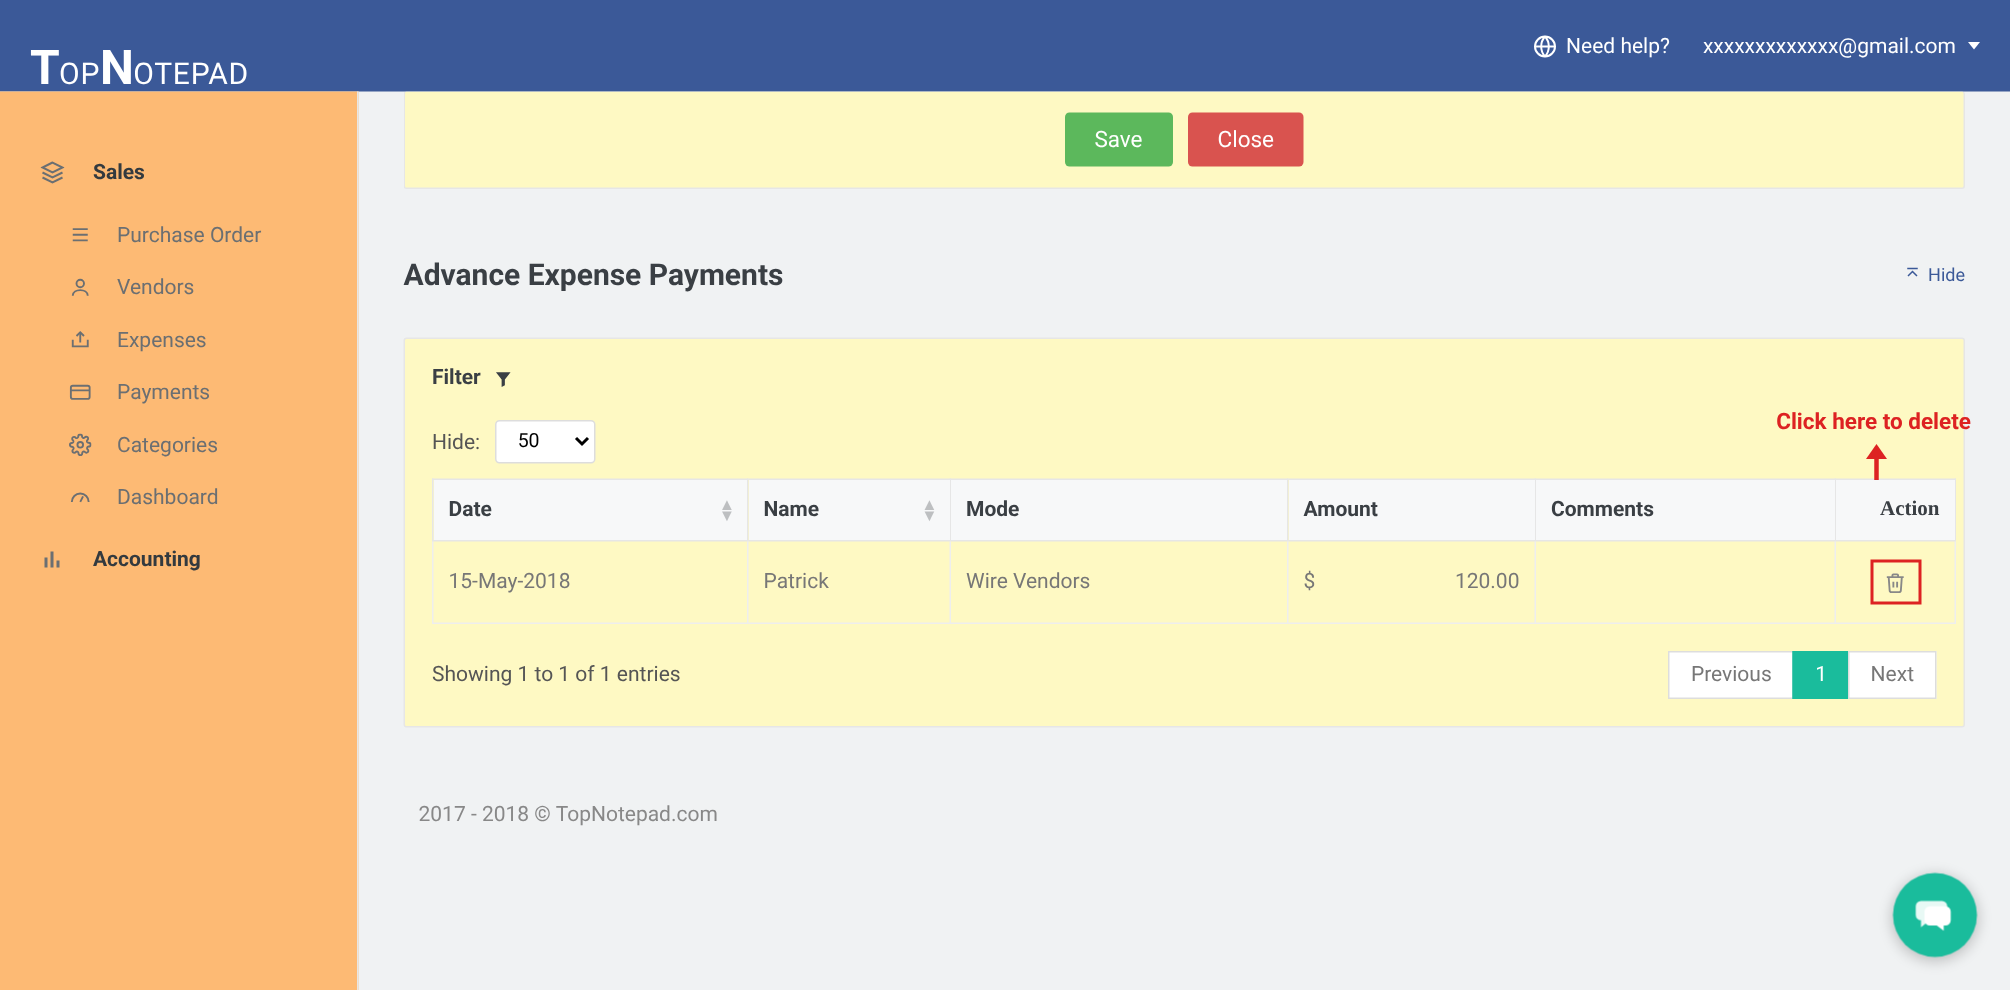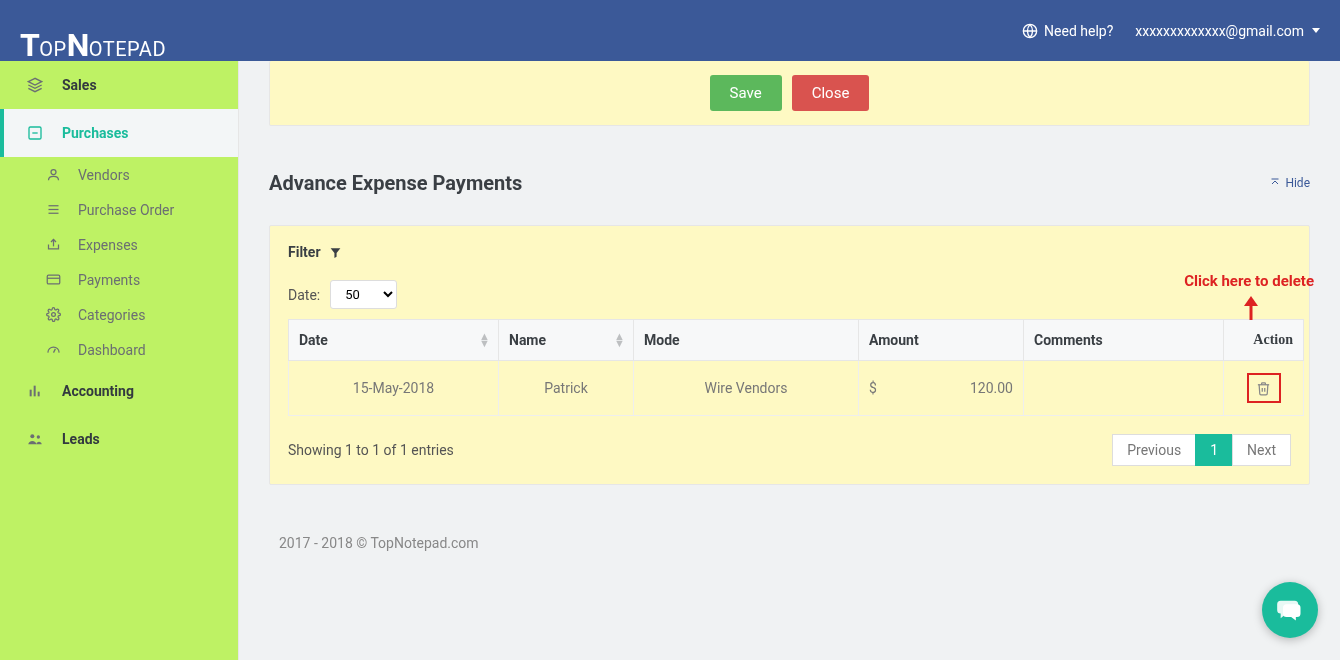--- a/index.html
+++ b/index.html
@@ -39,22 +39,23 @@
     border-left: 4px solid transparent;
     border-right: 4px solid transparent;
     border-top: 5px solid #fff;
     margin-left: 4px;
   }
 
   
   .wrap { display: flex; height: calc(660px - 61px); }
   .sidebar {
     width: 239px;
-    background: #bef264;
+    background: #fdba74;
     border-right: 1px solid #e6e6e6;
+    padding-top: 30px;
     position: relative;
   }
   .content {
     flex: 1;
     padding: 0 30px 30px 30px;
     overflow-y: auto;
     position: relative;
   }
 
   
@@ -149,21 +150,20 @@
     padding: 12px 10px;
     border: 1px solid #e6e6e6;
     position: relative;
     font-size: 14px;
   }
   table.data td {
     border: 1px solid #eee;
     padding: 12px 10px;
     font-size: 14px;
     color: #777;
-    text-align: center;
   }
   .sort-arrows {
     position: absolute;
     right: 8px;
     top: 50%;
     transform: translateY(-50%);
     opacity: 0.3;
     font-size: 11px;
     line-height: 7px;
   }
@@ -268,48 +268,39 @@
       <span class="nav-icon">
         <svg width="16" height="16" viewBox="0 0 24 24" fill="none" stroke="currentColor" stroke-width="2">
             <polygon points="12 2 2 7 12 12 22 7 12 2"></polygon>
             <polyline points="2 17 12 22 22 17"></polyline>
             <polyline points="2 12 12 17 22 12"></polyline>
           </svg>
       </span>
       <span>Sales</span>
     </div>
 
-    <div class="nav-item active">
-      <span class="nav-icon">
-        <svg width="16" height="16" viewBox="0 0 24 24" fill="none" stroke="currentColor" stroke-width="2">
-            <rect x="3" y="3" width="18" height="18" rx="2"></rect>
-            <line x1="8" y1="12" x2="16" y2="12"></line>
-          </svg>
-      </span>
-      <span>Purchases</span>
-    </div>
-
-    <div class="sub-item">
-      <span class="nav-icon">
-        <svg width="15" height="15" viewBox="0 0 24 24" fill="none" stroke="currentColor" stroke-width="2">
-            <circle cx="12" cy="8" r="4"></circle>
-            <path d="M4 21c0-4 4-6 8-6s8 2 8 6"></path>
-          </svg>
-      </span>
-      <span>Vendors</span>
-    </div>
+
     <div class="sub-item">
       <span class="nav-icon">
         <svg width="15" height="15" viewBox="0 0 24 24" fill="none" stroke="currentColor" stroke-width="2">
             <line x1="4" y1="6" x2="20" y2="6"></line>
             <line x1="4" y1="12" x2="20" y2="12"></line>
             <line x1="4" y1="18" x2="20" y2="18"></line>
           </svg>
       </span>
       <span>Purchase Order</span>
+    </div>
+    <div class="sub-item">
+      <span class="nav-icon">
+        <svg width="15" height="15" viewBox="0 0 24 24" fill="none" stroke="currentColor" stroke-width="2">
+            <circle cx="12" cy="8" r="4"></circle>
+            <path d="M4 21c0-4 4-6 8-6s8 2 8 6"></path>
+          </svg>
+      </span>
+      <span>Vendors</span>
     </div>
     <div class="sub-item">
       <span class="nav-icon">
         <svg width="15" height="15" viewBox="0 0 24 24" fill="none" stroke="currentColor" stroke-width="2">
             <path d="M4 12v7h16v-7"></path>
             <polyline points="8 8 12 4 16 8"></polyline>
             <line x1="12" y1="4" x2="12" y2="15"></line>
           </svg>
       </span>
       <span>Expenses</span>
@@ -344,31 +335,20 @@
 
     <div class="nav-item">
       <span class="nav-icon">
         <svg width="16" height="16" viewBox="0 0 24 24" fill="currentColor">
             <rect x="4" y="10" width="3" height="10"></rect>
             <rect x="10" y="4" width="3" height="16"></rect>
             <rect x="16" y="13" width="3" height="7"></rect>
           </svg>
       </span>
       <span>Accounting</span>
-    </div>
-    <div class="nav-item">
-      <span class="nav-icon">
-        <svg width="16" height="16" viewBox="0 0 24 24" fill="currentColor">
-            <circle cx="8" cy="8" r="3"></circle>
-            <circle cx="17" cy="9" r="2.5"></circle>
-            <path d="M2 20c0-3 3-5 6-5s6 2 6 5"></path>
-            <path d="M14 20c0-2.5 2-4 4-4s4 1.5 4 4"></path>
-          </svg>
-      </span>
-      <span>Leads</span>
     </div>
   </div>
 
   <div class="content">
 
     <div class="card btn-row-card">
       <button class="btn btn-save">Save</button>
       <button class="btn btn-close">Close</button>
     </div>
 
@@ -386,21 +366,21 @@
     <div class="card" style="position:relative;">
 
       <div class="filter-row">
         <span>Filter</span>
         <svg width="13" height="13" viewBox="0 0 24 24" fill="#3a3f44">
             <polygon points="3 4 21 4 14 13 14 20 10 22 10 13 3 4"></polygon>
           </svg>
       </div>
 
       <div class="show-row">
-        <span>Date:</span>
+        <span>Hide:</span>
         <select class="show-select">
           <option>50</option>
         </select>
       </div>
 
       <div class="annot" style="top:46px; right:-5px;">Click here to delete</div>
       <svg class="annot-arrow" style="top:70px; right:48px;" width="20" height="26" viewBox="0 0 20 26">
         <line x1="10" y1="6" x2="10" y2="24" stroke="#d22" stroke-width="3"></line>
         <polygon points="10,0 3,10 17,10" fill="#d22"></polygon>
       </svg>

